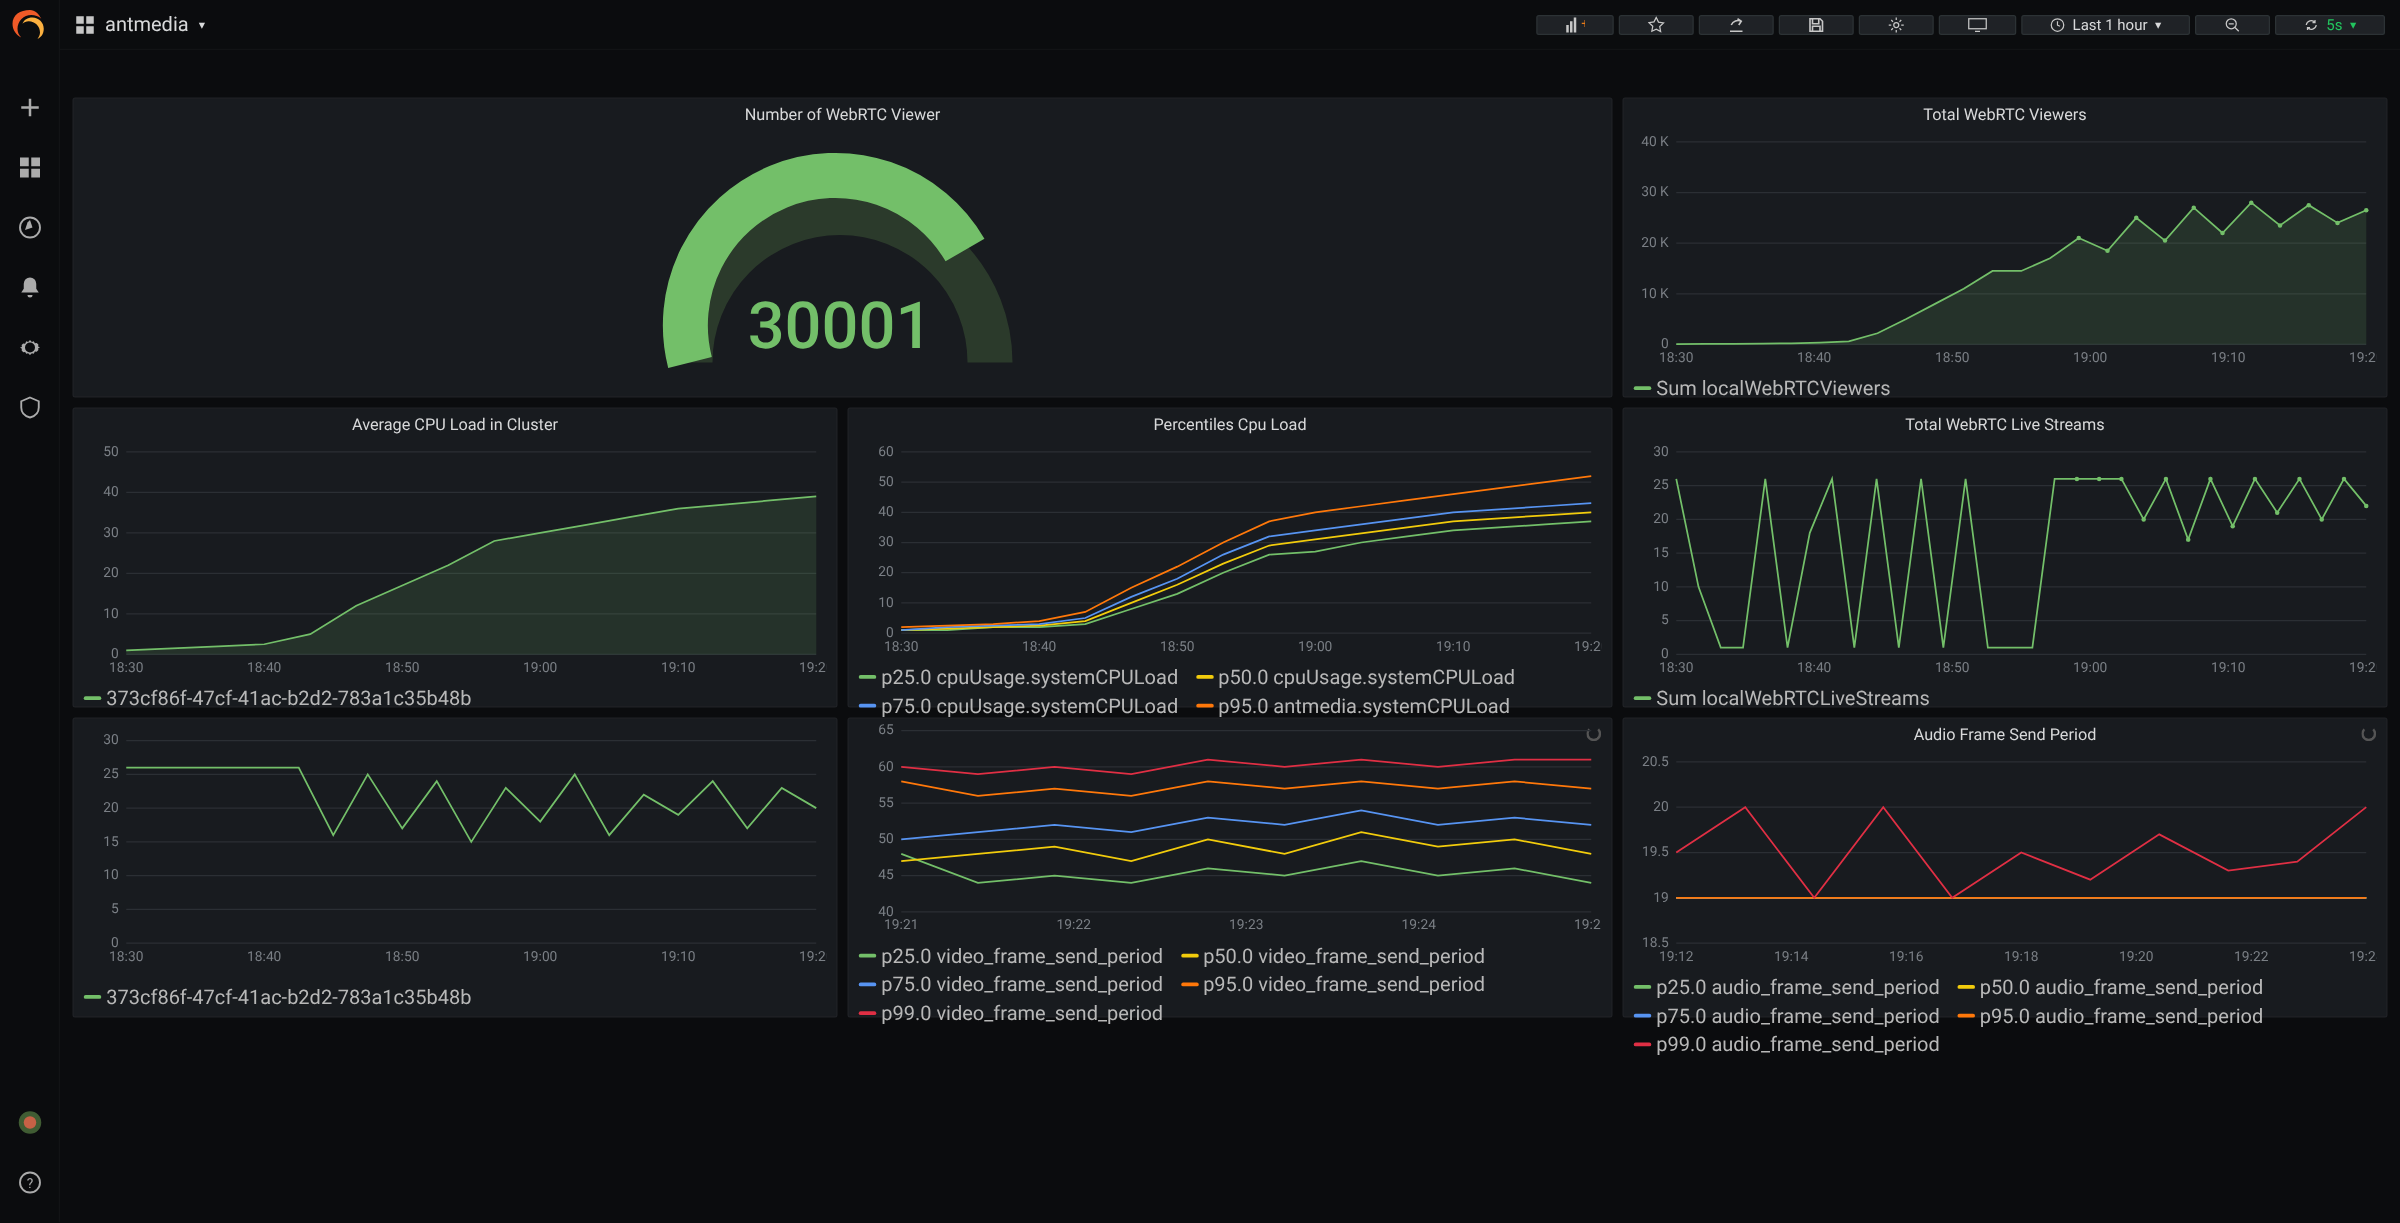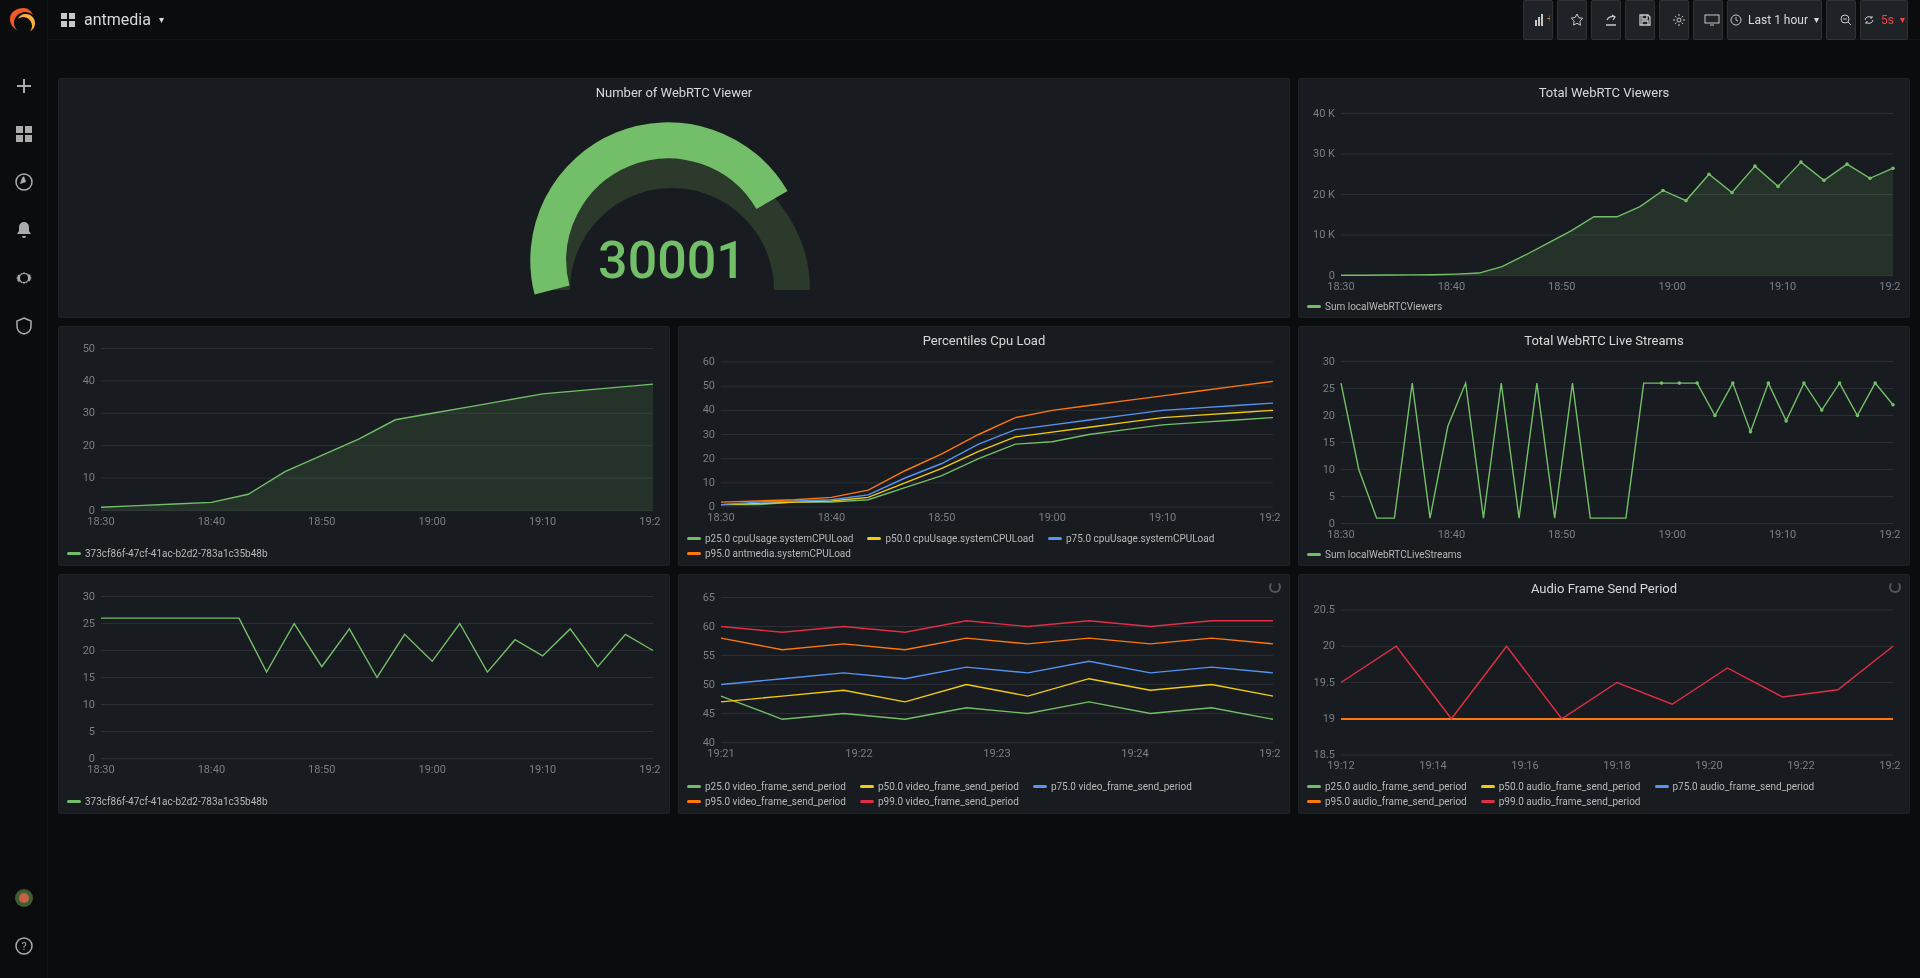--- a/index.html
+++ b/index.html
@@ -7,28 +7,28 @@
 .app { display:flex; height:100vh; }
 .sidebar { width:48px; background:#0b0c0e; display:flex; flex-direction:column; align-items:center; padding-top:6px; border-right:1px solid rgba(255,255,255,0.03); }
 .sidebar .logo { width:32px; height:32px; margin-bottom:24px; }
 .sidebar .nav-icon { width:20px; height:20px; margin:14px 0; cursor:pointer; opacity:.85; }
 .sidebar .spacer { flex:1; }
 .main { flex:1; display:flex; flex-direction:column;gap:34px; }
 .topbar { height:40px; display:flex; align-items:center; padding:0 12px; gap:8px; border-bottom:1px solid rgba(255,255,255,0.03); }
 .topbar .dash-title { font-size:16px; color:#d8d9da; display:flex; align-items:center; gap:8px; cursor:pointer; }
 .topbar .dash-title .grid-icon { width:16px; height:16px; }
 .topbar .right { margin-left:auto; display:flex; align-items:center; gap:4px; }
-.tb-btn { height:40px; min-width:30px; background:#1f2226; border:1px solid #2c3235; border-radius:2px; display:inline-flex; align-items:center; justify-content:flex-end; cursor:pointer; padding:0 2px; }
+.tb-btn { height:16px; min-width:30px; background:#1f2226; border:1px solid #2c3235; border-radius:2px; display:inline-flex; align-items:center; justify-content:flex-end; cursor:pointer; padding:0 22px; }
 .tb-btn.text { font-size:12px; color:#d8d9da; gap:6px; }
-.tb-btn .accent { color:#ef4444; }
+.tb-btn .accent { color:#22c55e; }
 .content { flex:1; overflow:auto; padding:4px 10px 10px 10px; display:grid; grid-template-columns:repeat(3,1fr); grid-auto-rows:240px; gap:8px; }
 .panel { background:#181b1f; border:1px solid #202226; border-radius:2px; display:flex; flex-direction:column; }
 .panel-title { text-align:center; font-size:13px; padding:6px 0 4px; color:#d8d9da; }
 .panel-body { flex:1; position:relative; padding:2px 8px 4px 4px; }
-.legend { font-size:10px; padding:2px 8px 6px 8px; display:flex; flex-wrap:wrap; gap:4px 14px; color:#b8b8b8; }
+.legend { font-size:16px; padding:2px 8px 6px 8px; display:flex; flex-wrap:wrap; gap:4px 14px; color:#b8b8b8; }
 .legend .li { display:inline-flex; align-items:center; gap:4px; }
 .legend .sw { width:14px; height:3px; border-radius:2px; }
 .span2 { grid-column:span 2; }
 .gauge-wrap { display:flex; align-items:center; justify-content:center; height:100%; }
 .gauge-val { font-size:52px; font-weight:500; fill:#73bf69; text-anchor:middle; }
 svg text { font-family:inherit; }
 .axis-lbl { fill:#7a7f85; font-size:11px; }
 .grid-line { stroke:#2b2f34; stroke-width:1; }
 .spinner { position:absolute; right:8px; top:6px; width:12px; height:12px; border:2px solid #555; border-top-color:transparent; border-radius:50%; }
 .caret { font-size:10px; }
@@ -196,20 +196,21 @@
             </svg></div>
         <div class="legend">
             <span class="li">
               <span class="sw" style="background:#73bf69"></span>
               <span>Sum localWebRTCViewers</span>
             </span>
           </div>
       </div>
 
       <div class="panel">
+        <div class="panel-title">Average CPU Load in Cluster</div>
         <div class="panel-body"><svg width="100%" height="100%" viewBox="0 0 598 186">
               <line class="grid-line" x1="38" y1="168" x2="590" y2="168"></line>
               <text class="axis-lbl" x="32" y="171" text-anchor="end">0</text>
               <line class="grid-line" x1="38" y1="135.6" x2="590" y2="135.6"></line>
               <text class="axis-lbl" x="32" y="138.6" text-anchor="end">10</text>
               <line class="grid-line" x1="38" y1="103.2" x2="590" y2="103.2"></line>
               <text class="axis-lbl" x="32" y="106.2" text-anchor="end">20</text>
               <line class="grid-line" x1="38" y1="70.8" x2="590" y2="70.8"></line>
               <text class="axis-lbl" x="32" y="73.8" text-anchor="end">30</text>
               <line class="grid-line" x1="38" y1="38.400000000000006" x2="590" y2="38.400000000000006"></line>

